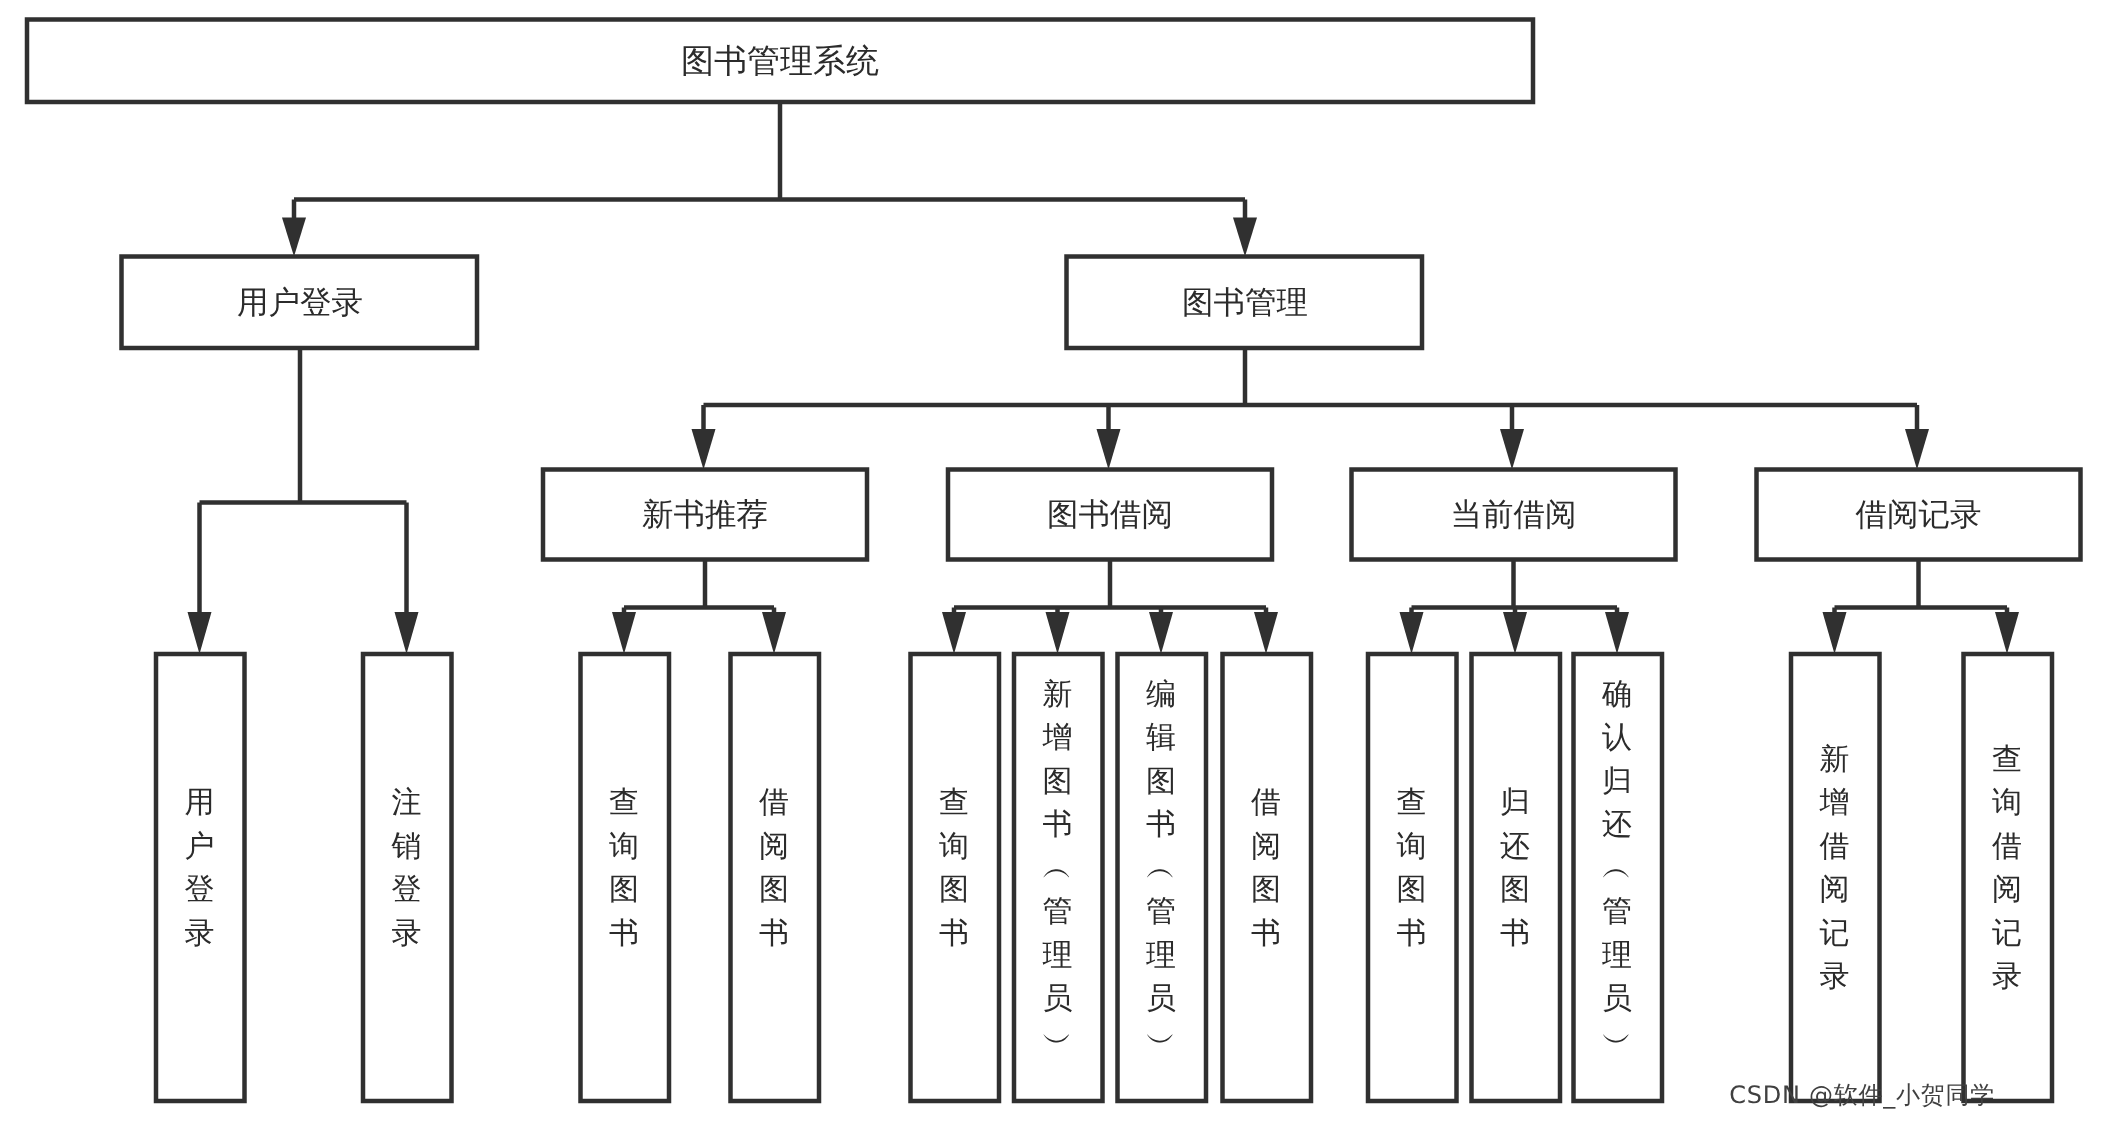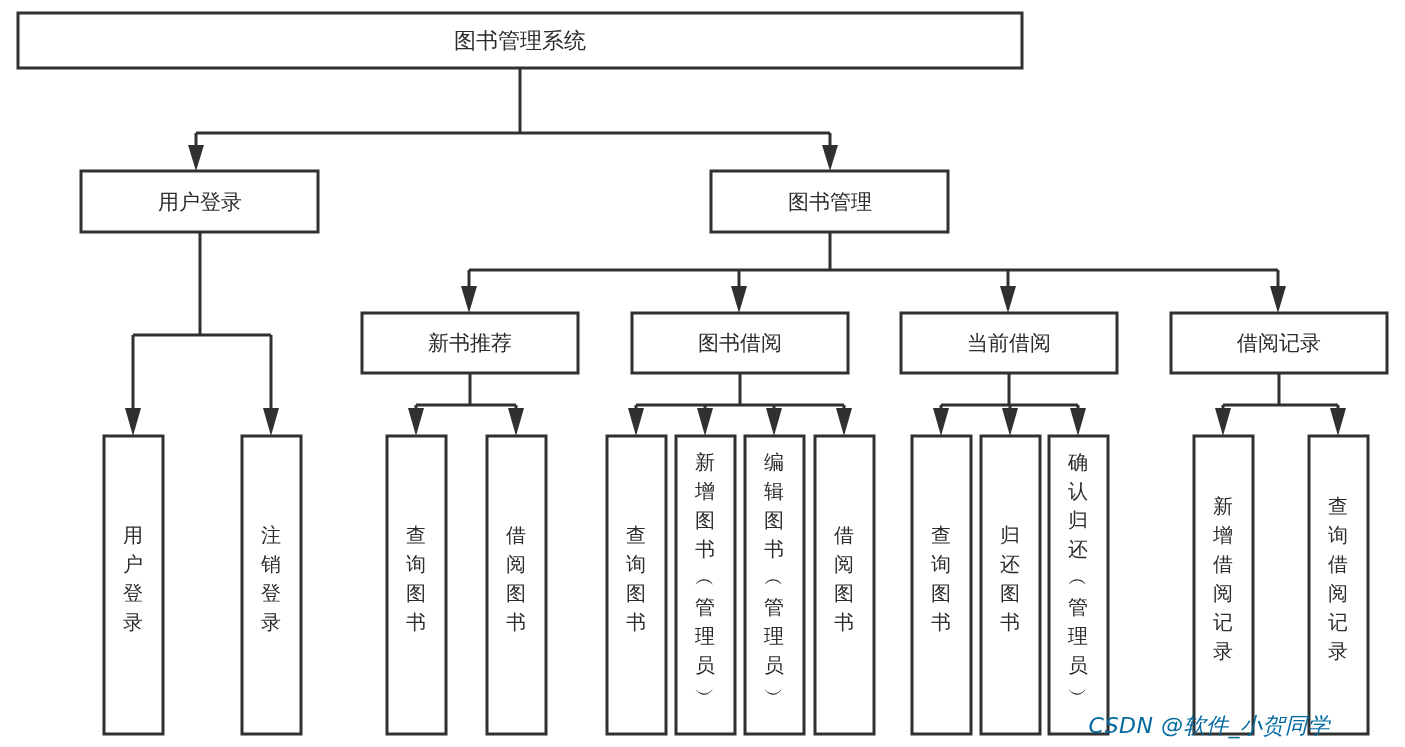--- a/index.html
+++ b/index.html
@@ -57,26 +57,25 @@
   }
   .arrow-head {
     fill: #303030;
     stroke: none;
   }
   .watermark {
     position: absolute;
     right: 8px;
     bottom: 6px;
     font-family: "DejaVu Sans", "Liberation Sans", sans-serif;
-    font-size: 22px;
-    color: #0369a1;
+    font-size: 16px;
+    color: #404040;
     letter-spacing: 0.5px;
     white-space: nowrap;
     user-select: none;
-    font-style: italic;
   }
 </style>
 </head>
 <body>
 
 <div id="diagram-root">
 
   <svg id="tree-svg" viewBox="0 0 1405 747">
 
     <g>

